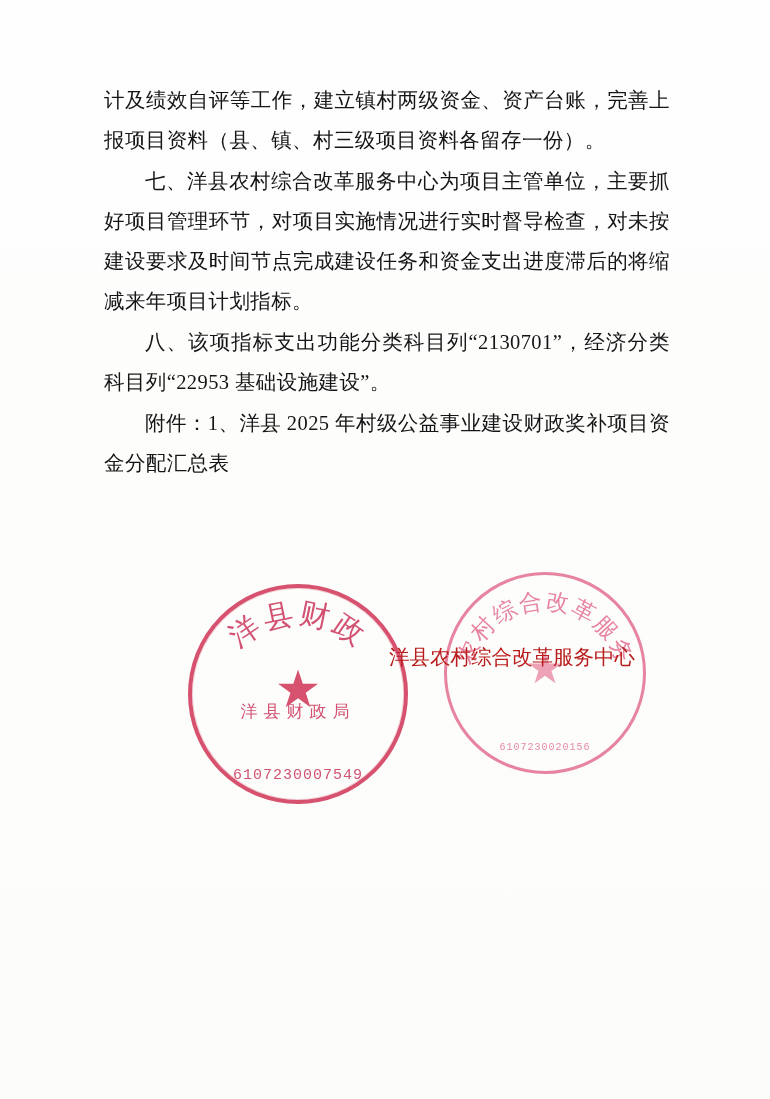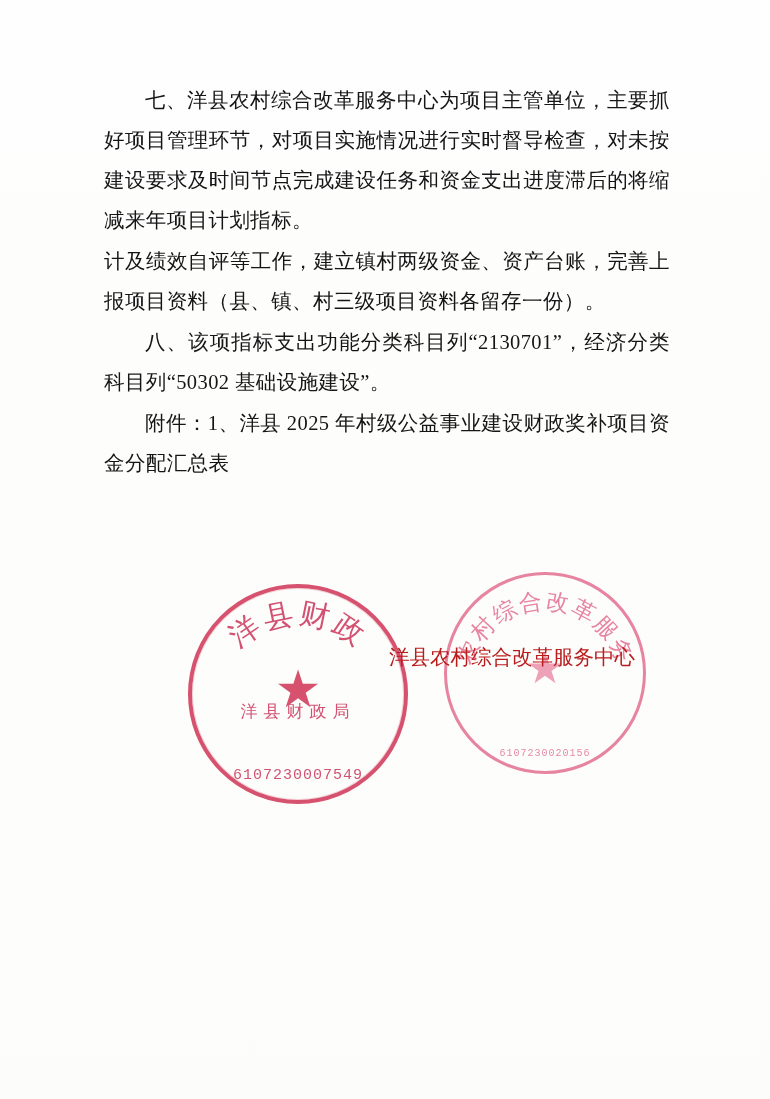--- a/index.html
+++ b/index.html
@@ -122,21 +122,21 @@
     position: absolute;
     width: 100%;
     text-align: center;
     bottom: 16px;
     font-size: 15px;
     letter-spacing: 1px;
     color: #cc3c60;
     font-family: "Liberation Mono", "DejaVu Sans Mono", monospace;
   }
   .seal-right .seal-code {
-    bottom: 12px;
+    bottom: 18px;
     font-size: 10px;
     color: #de5880;
   }
   .seal-inner-text {
     position: absolute;
     width: 100%;
     text-align: center;
     top: 112px;
     font-size: 17px;
     letter-spacing: 6px;
@@ -154,23 +154,23 @@
     font-size: 23px;
     letter-spacing: 2px;
   }
 </style>
 </head>
 <body>
 
 <div class="page">
 
   <div class="doc-body">
+    <p class="para">计及绩效自评等工作，建立镇村两级资金、资产台账，完善上报项目资料（县、镇、村三级项目资料各留存一份）。</p>
     <p class="para indent2">七、洋县农村综合改革服务中心为项目主管单位，主要抓好项目管理环节，对项目实施情况进行实时督导检查，对未按建设要求及时间节点完成建设任务和资金支出进度滞后的将缩减来年项目计划指标。</p>
-    <p class="para">计及绩效自评等工作，建立镇村两级资金、资产台账，完善上报项目资料（县、镇、村三级项目资料各留存一份）。</p>
-    <p class="para indent2">八、该项指标支出功能分类科目列“2130701”，经济分类科目列“50302 基础设施建设”。</p>
+    <p class="para indent2">八、该项指标支出功能分类科目列“2130701”，经济分类科目列“22953 基础设施建设”。</p>
     <p class="para indent2">附件：1、洋县 2025 年村级公益事业建设财政奖补项目资金分配汇总表</p>
   </div>
 
   <div class="sig-area">
 
     <div class="seal seal-left">
       <svg viewBox="0 0 212 212" class="seal-arc" aria-hidden="true">
         <defs>
           <path id="arcLeft" d="M 24 118 A 82 82 0 0 1 188 118"></path>
         </defs>

